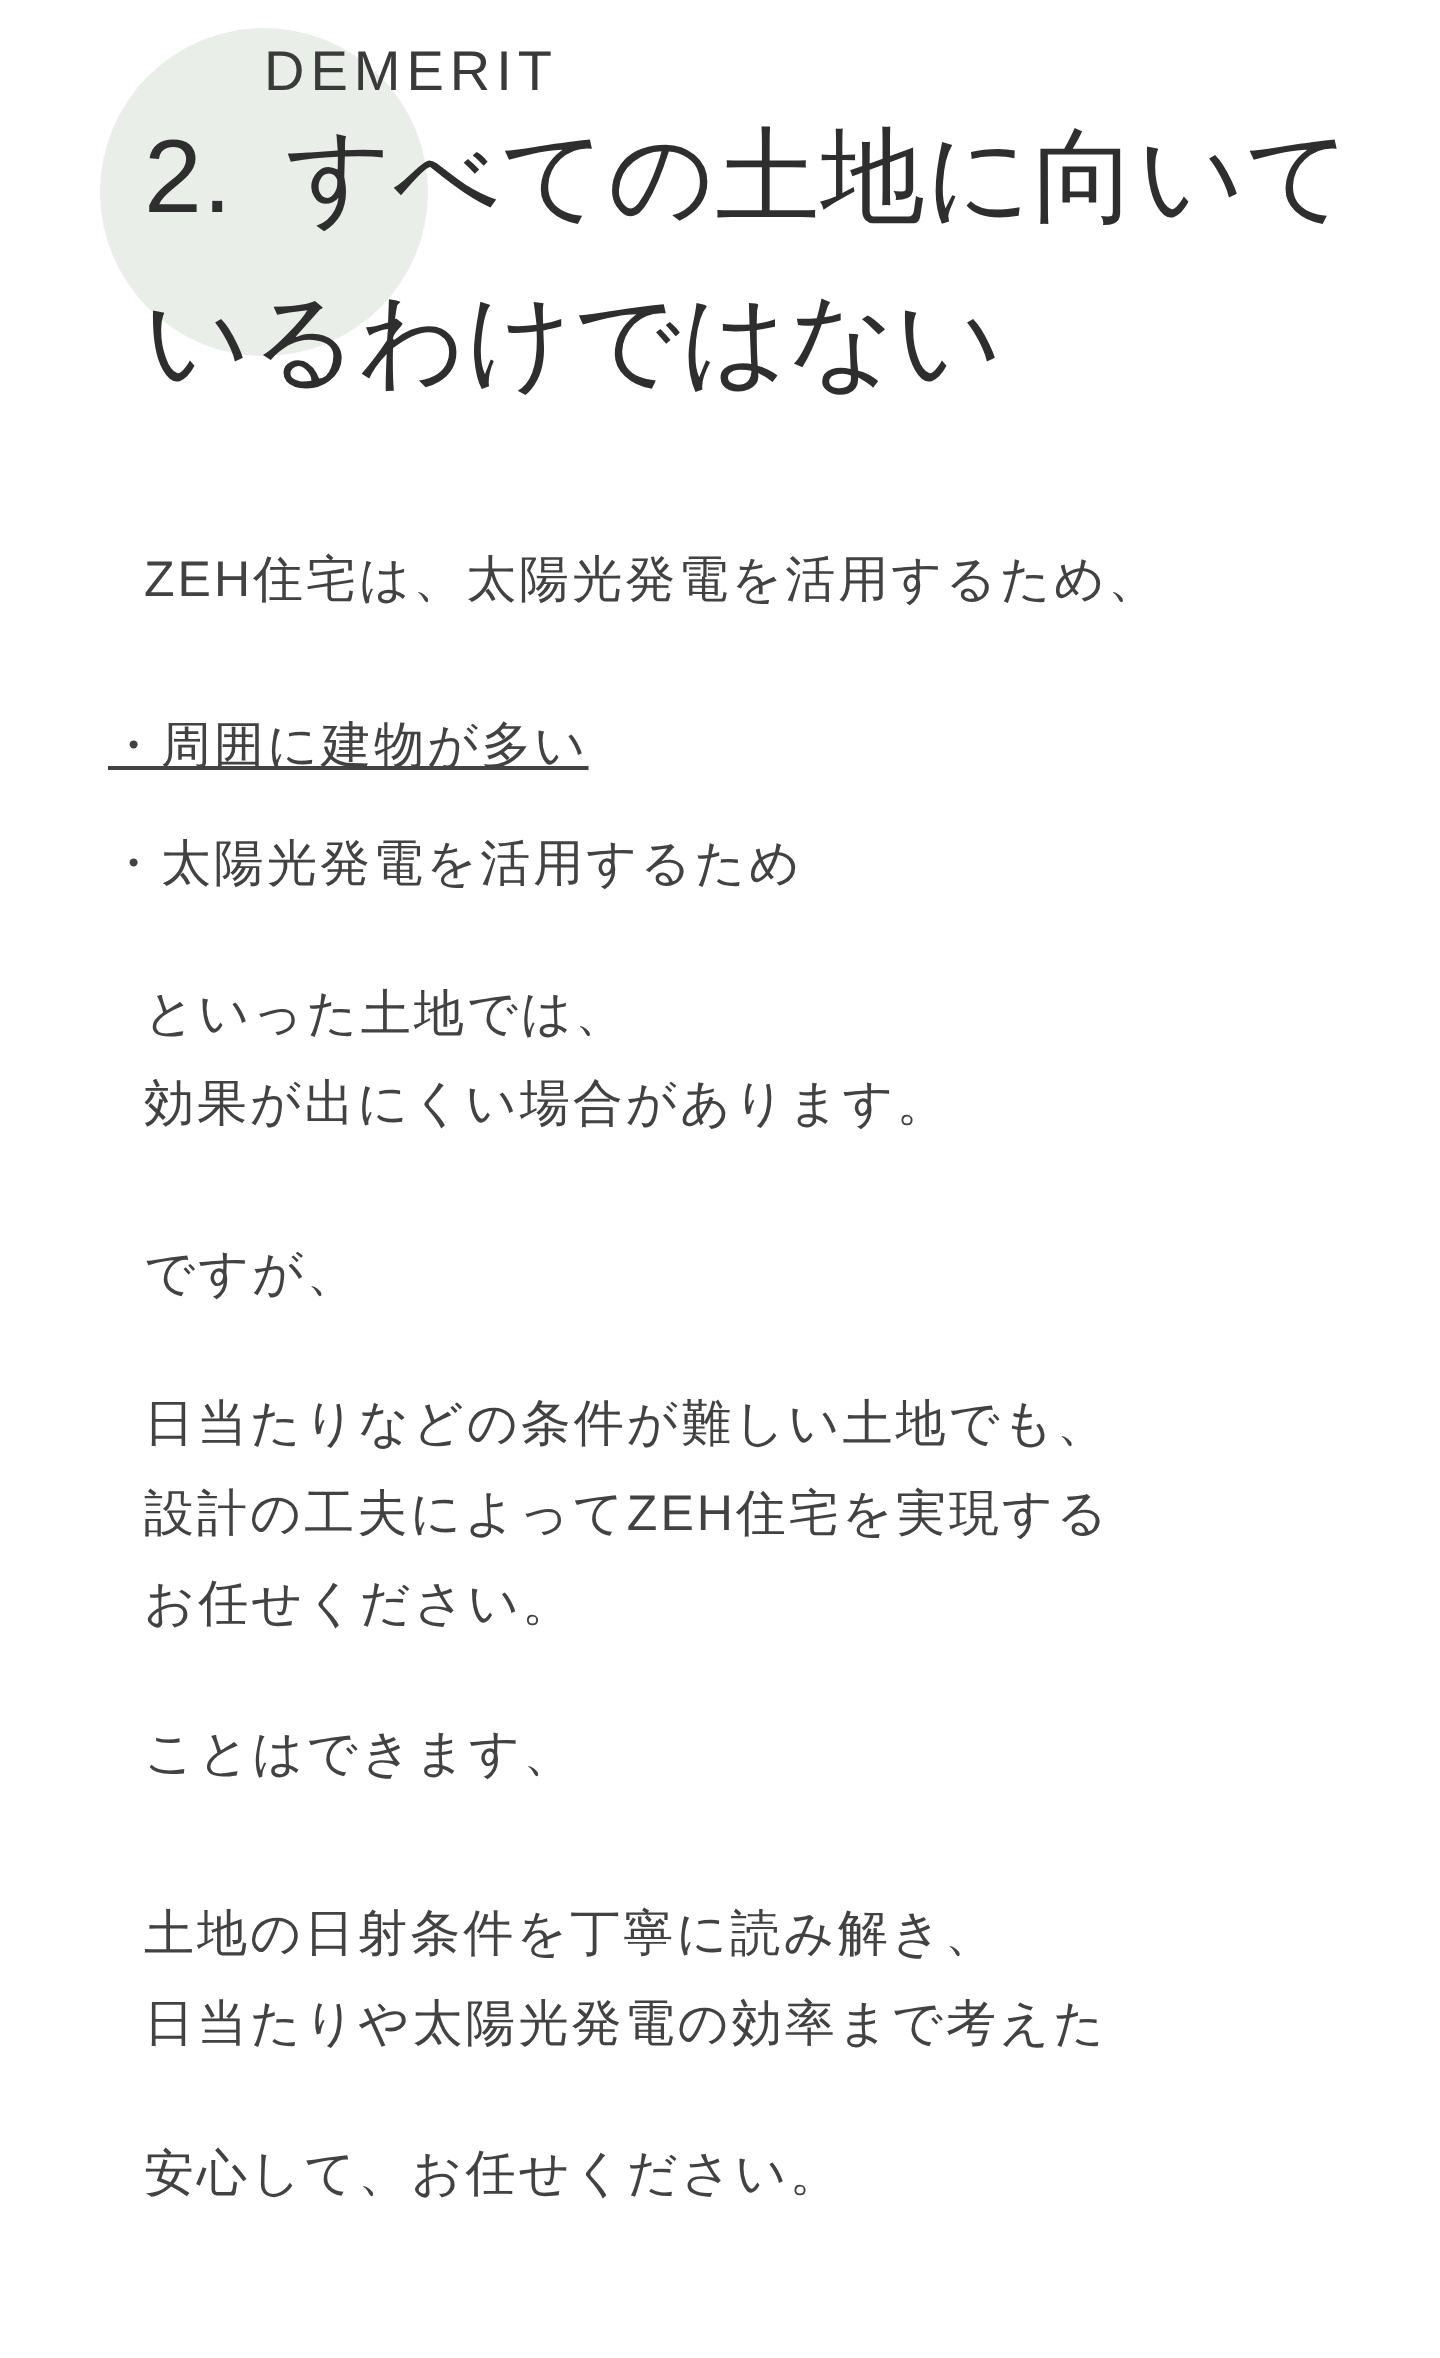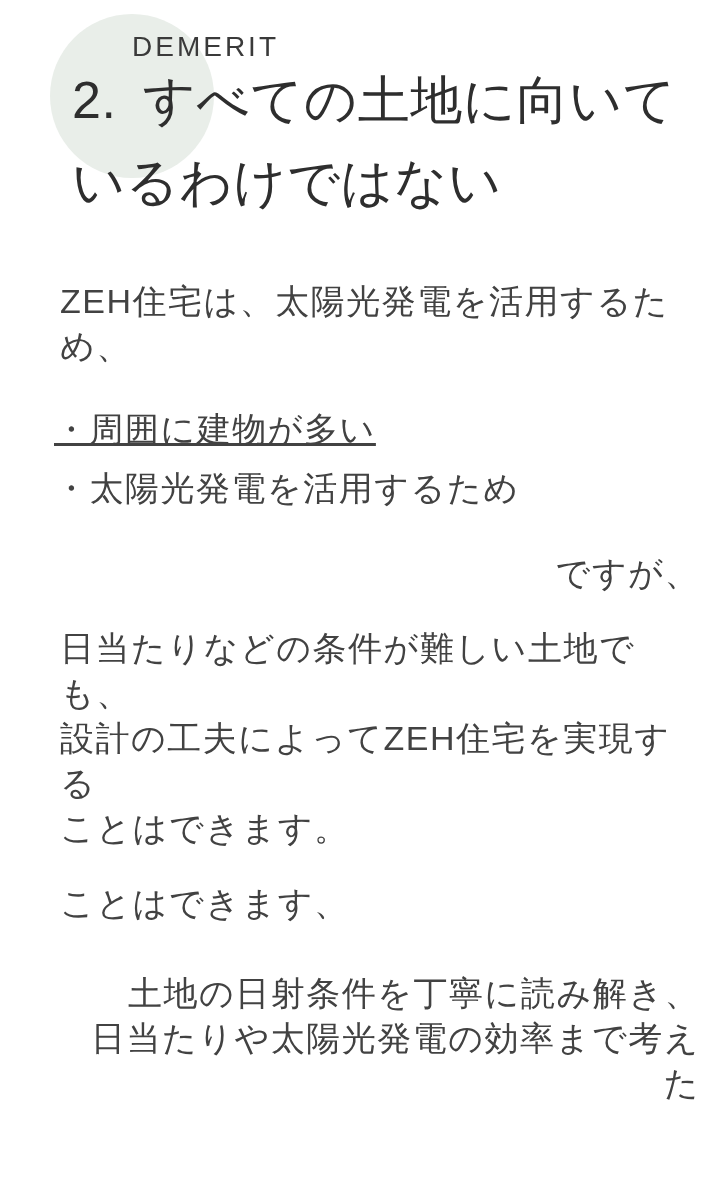--- a/index.html
+++ b/index.html
@@ -12,21 +12,21 @@
     width: 720px;
     height: 1179px;
     margin: 0 auto;
     background: var(--background, #ffffff);
     overflow: hidden;
     font-family: "Liberation Sans", "DejaVu Sans", sans-serif;
   }
   
   .hero {
     position: relative;
-    padding: 35px 20px 0 72px;
+    padding: 24px 20px 0 72px;
   }
   .circle {
     position: absolute;
     left: 50px;
     top: 14px;
     width: 164px;
     height: 164px;
     border-radius: 50%;
     background: var(--accent-circle, #e9eee9);
     z-index: 0;
@@ -52,34 +52,34 @@
     color: var(--heading-color, #2e2e2e);
   }
   .title .tl { display: block; }
   
   .content {
     position: relative;
     z-index: 1;
     padding: 0 20px 0 60px;
   }
   .para {
-    margin: 0;
-    font-size: 34px;
+    margin: 12px;
+    font-size: 25px;
     line-height: 45px;
     letter-spacing: 1.5px;
     font-weight: 400;
     color: var(--body-color, #424242);
   }
   .para .line { display: block; }
   .bullet { margin-left: -6px; }
   .mt14 { margin-top: 14px; }
   .mt30 { margin-top: 30px; }
   .mt38 { margin-top: 38px; text-decoration: underline; }
-  .mt40 { margin-top: 40px; text-align: right; }
-  .mt45 { margin-top: 45px; text-align: right; }
+  .mt40 { margin-top: 40px; }
+  .mt45 { margin-top: 45px; }
   .mt56 { margin-top: 56px; }
 </style>
 </head>
 <body>
 
 <div class="page">
 
   <header class="hero">
     <span class="circle"></span>
     <div class="eyebrow">DEMERIT</div>
@@ -96,35 +96,42 @@
     </p>
 
     <p class="para bullet mt38">
       <span class="line">・周囲に建物が多い</span>
     </p>
 
     <p class="para bullet mt14">
       <span class="line">・太陽光発電を活用するため</span>
     </p>
 
+    <p class="para mt30">
+      <span class="line">といった土地では、</span>
+      <span class="line">効果が出にくい場合があります。</span>
+    </p>
 
     <p class="para mt40">
       <span class="line">ですが、</span>
     </p>
 
     <p class="para mt30">
       <span class="line">日当たりなどの条件が難しい土地でも、</span>
       <span class="line">設計の工夫によってZEH住宅を実現する</span>
-      <span class="line">ことはできます。</span>
+      <span class="line">お任せください。</span>
     </p>
 
     <p class="para mt30">
       <span class="line">ことはできます、</span>
     </p>
 
     <p class="para mt45">
       <span class="line">土地の日射条件を丁寧に読み解き、</span>
       <span class="line">日当たりや太陽光発電の効率まで考えた</span>
     </p>
 
+    <p class="para mt30">
+      <span class="line">安心して、お任せください。</span>
+    </p>
 
   </main>
 </div>
 
 </body></html>

